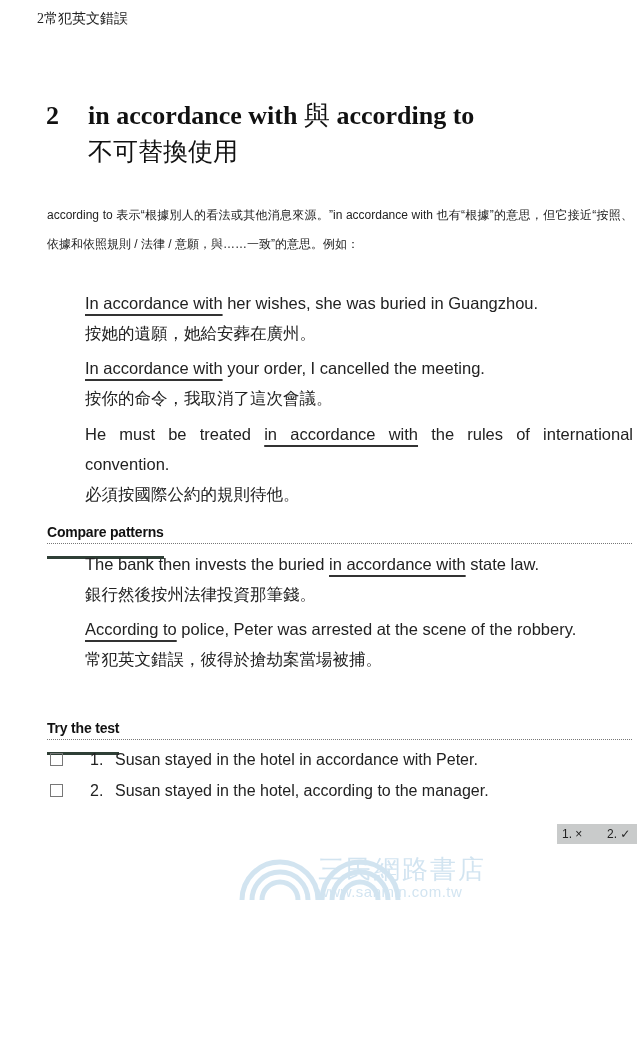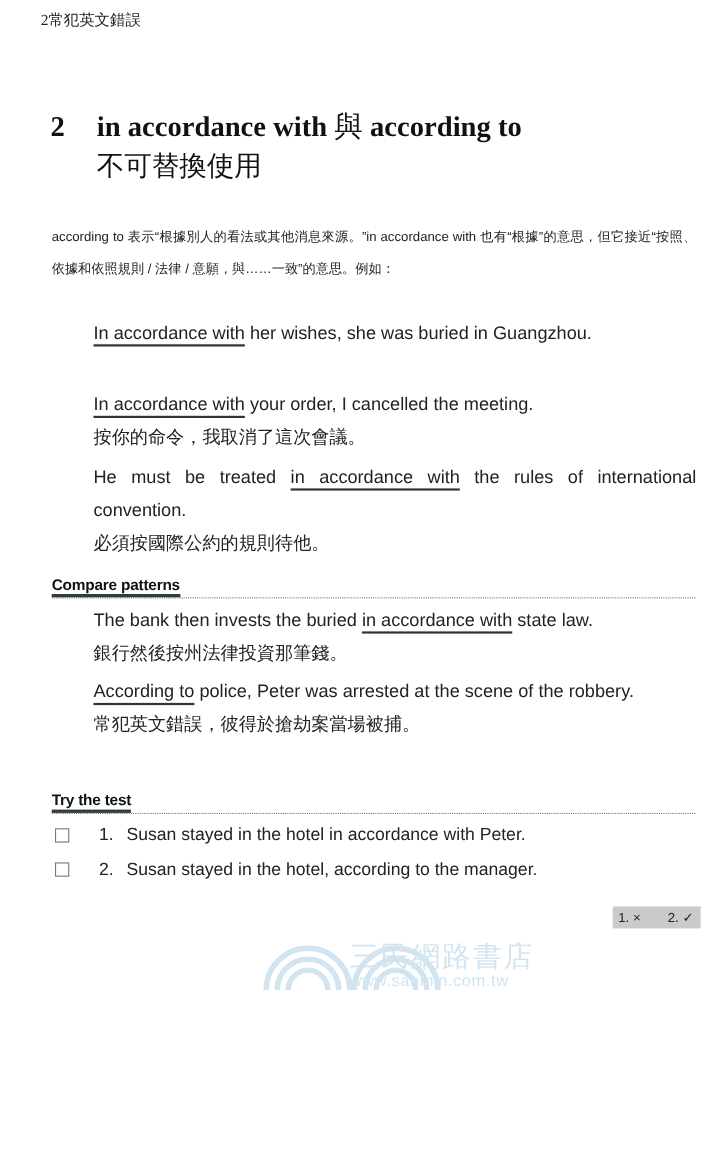--- a/index.html
+++ b/index.html
@@ -8,21 +8,21 @@
   .header .pno { display: inline-block; width: 40px; }
   .title { position: absolute; top: 98px; left: 46px; font-family: "Liberation Serif", "DejaVu Serif", serif; font-weight: bold; font-size: 26px; line-height: 36px; color: #111; }
   .title .num { display: inline-block; width: 42px; }
   .title .line2 { padding-left: 42px; font-weight: normal; font-size: 25px; }
   .para { position: absolute; left: 47px; width: 586px; top: 201px; font-size: 12px; line-height: 29px; text-align: justify; color: #222; }
   .block { position: absolute; left: 85px; width: 548px; font-size: 16.5px; color: #222; }
   .en { line-height: 30px; text-align: justify; }
   .zh { line-height: 30px; margin-bottom: 4px; }
   .u { text-decoration: underline; text-decoration-thickness: 1.5px; text-underline-offset: 5px; text-decoration-color: #333; }
   .section { position: absolute; left: 47px; width: 585px; height: 20px; border-bottom: 1px dotted #777; }
-  .section .lbl { font-weight: bold; font-size: 14px; color: #111; border-bottom: 3px solid #2f3f36; display: inline-block; line-height: 16px; padding-bottom: 1px; letter-spacing: -0.2px; }
+  .section .lbl { font-weight: bold; font-size: 14px; color: #111; border-bottom: 3px solid #2f3f36; display: inline-block; line-height: 16px; padding-bottom: 16px; letter-spacing: -0.2px; }
   .test { position: absolute; left: 50px; font-size: 16px; color: #222; }
   .test .row { height: 31px; line-height: 31px; display: flex; align-items: center; }
   .cb { width: 11px; height: 11px; border: 1px solid #777; display: inline-block; margin-right: 27px; }
   .test .n { display: inline-block; width: 25px; }
   .answer { position: absolute; top: 824px; left: 557px; width: 80px; height: 20px; background: #c9cbcb; font-size: 12px; color: #222; line-height: 20px; }
   .answer span { position: absolute; }
   .wm { position: absolute; top: 852px; left: 150px; width: 340px; height: 50px; opacity: 0.45; text-align: center; }
   .wm .zh-t { position: absolute; left: 168px; top: 0; font-family: "Liberation Serif", "DejaVu Serif", serif; font-size: 26px; color: #9cc4e0; letter-spacing: 2px; }
   .wm .url { position: absolute; left: 168px; top: 31px; font-size: 15px; color: #9cc4e0; letter-spacing: 0.5px; }
 </style>
@@ -35,20 +35,21 @@
 
 <div class="title">
   <div><span class="num">2</span><span>in accordance with </span><span style="font-weight:normal">與</span><span> according to</span></div>
   <div class="line2">不可替換使用</div>
 </div>
 
 <div class="para">according to 表示“根據別人的看法或其他消息來源。”in accordance with 也有“根據”的意思，但它接近“按照、依據和依照規則 / 法律 / 意願，與……一致”的意思。例如：</div>
 
 <div class="block" style="top:288px;">
   <div class="en"><span></span><span class="u">In accordance with</span><span> her wishes, she was buried in Guangzhou.</span></div>
+  <div class="zh">按她的遺願，她給安葬在廣州。</div>
 </div>
 
 <div class="block" style="top:353px;">
   <div class="en"><span></span><span class="u">In accordance with</span><span> your order, I cancelled the meeting.</span></div>
   <div class="zh">按你的命令，我取消了這次會議。</div>
 </div>
 
 <div class="block" style="top:419px;">
   <div class="en"><span>He must be treated </span><span class="u">in accordance with</span><span> the rules of international convention.</span></div>
   <div class="zh">必須按國際公約的規則待他。</div>

